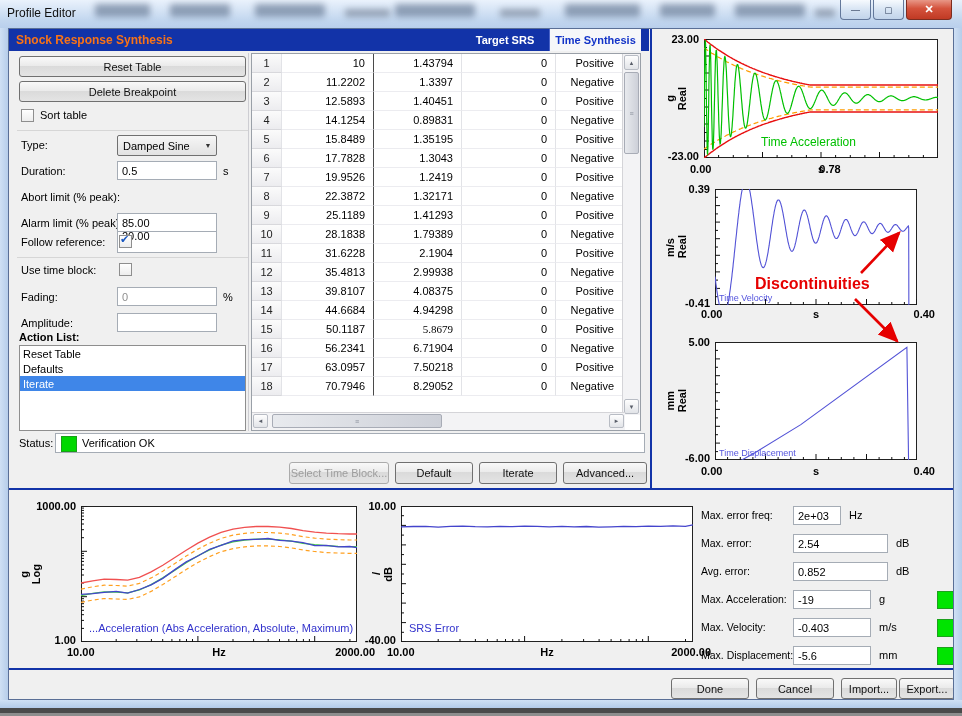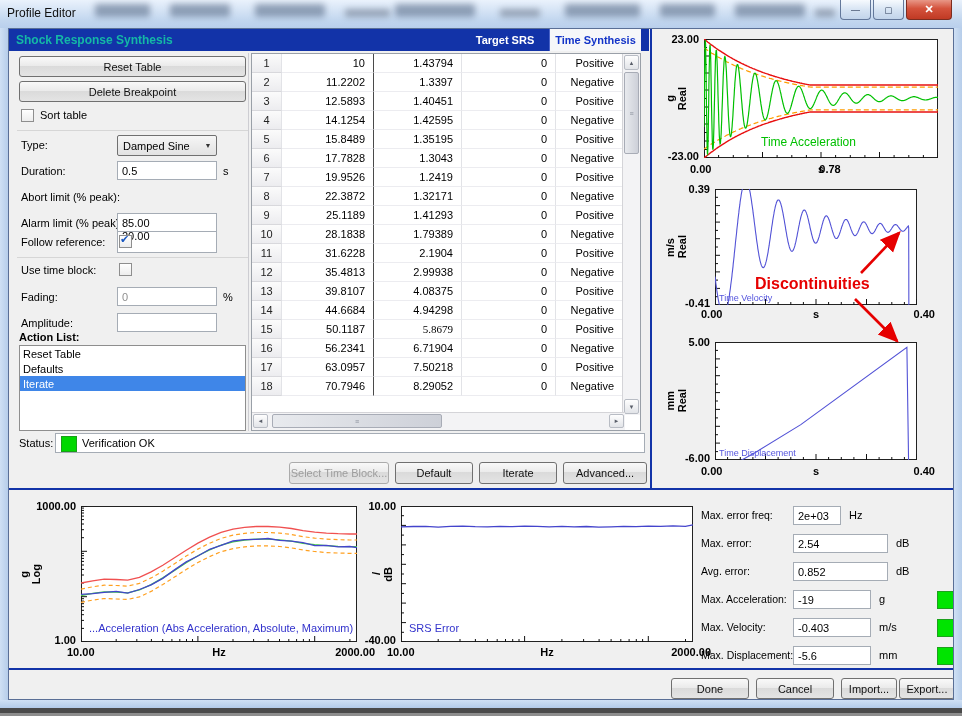--- a/index.html
+++ b/index.html
@@ -16,21 +16,21 @@
   .wb.min,.wb.max{width:29px;}
   .wb.close{width:44px;background:linear-gradient(#e89787,#d4523c 45%,#c03a24);color:#fff;font-size:11px;font-weight:bold;border-color:#7c2d20;}
   .frame-side{position:absolute;top:28px;width:8px;height:672px;background:linear-gradient(90deg,#cfe0f4,#b6cdea);}
   .frame-bottom1{position:absolute;left:0;top:700px;width:962px;height:8px;background:linear-gradient(#cfe0f4,#b3cbe9);}
   .frame-bottom2{position:absolute;left:0;top:708px;width:962px;height:5px;background:#4a4a4a;}
   .frame-bottom3{position:absolute;left:0;top:713px;width:962px;height:3px;background:#8d8d8d;}
   
   #dialog{position:absolute;left:8px;top:28px;width:946px;height:672px;background:#f0f0f0;
     border:1px solid #5a6f96;box-sizing:border-box;overflow:hidden;}
   .hdr{position:absolute;left:0;top:0;width:640px;height:22px;background:#1233a8;}
-  .hdr-title{position:absolute;left:7px;top:4px;color:#14b8a6;font-size:12px;font-weight:bold;}
+  .hdr-title{position:absolute;left:7px;top:4px;color:#f97316;font-size:12px;font-weight:bold;}
   .tab{position:absolute;top:0;height:22px;display:flex;align-items:center;justify-content:center;font-size:11px;font-weight:bold;}
   .tab.inactive{left:452px;width:88px;background:#1233a8;color:#fff;border-right:1px solid #4a63c8;}
   .tab.active{left:541px;width:91px;background:#f6f7f9;color:#1233c8;}
   .vline-blue{position:absolute;left:641px;top:0px;width:2px;height:461px;background:#1233a8;}
   .hline-blue{position:absolute;left:0;top:459px;width:946px;height:2px;background:#1233a8;}
   .hline-blue2{position:absolute;left:0;top:639px;width:946px;height:2px;background:#1233a8;}
   .vsep-panel{position:absolute;left:239px;top:24px;width:1px;height:378px;background:#cdcdd2;}
   
   .lbl{position:absolute;font-size:11px;color:#000;white-space:nowrap;}
   .btn{position:absolute;border:1px solid #707070;border-radius:3px;font-size:11px;color:#111;
@@ -192,21 +192,21 @@
         <div class="trow">
           <div class="tc num" style="width: 30px;">3</div>
           <div class="tc r freq" style="width: 92px;">12.5893</div>
           <div class="tc r" style="width: 88px;">1.40451</div>
           <div class="tc r" style="width: 94px;">0</div>
           <div class="tc r" style="width: 67px;">Positive</div>
         </div>
         <div class="trow">
           <div class="tc num" style="width: 30px;">4</div>
           <div class="tc r freq" style="width: 92px;">14.1254</div>
-          <div class="tc r" style="width: 88px;">1.42595</div>
+          <div class="tc r" style="width: 88px;">0.89831</div>
           <div class="tc r" style="width: 94px;">0</div>
           <div class="tc r" style="width: 67px;">Negative</div>
         </div>
         <div class="trow">
           <div class="tc num" style="width: 30px;">5</div>
           <div class="tc r freq" style="width: 92px;">15.8489</div>
           <div class="tc r" style="width: 88px;">1.35195</div>
           <div class="tc r" style="width: 94px;">0</div>
           <div class="tc r" style="width: 67px;">Positive</div>
         </div>

